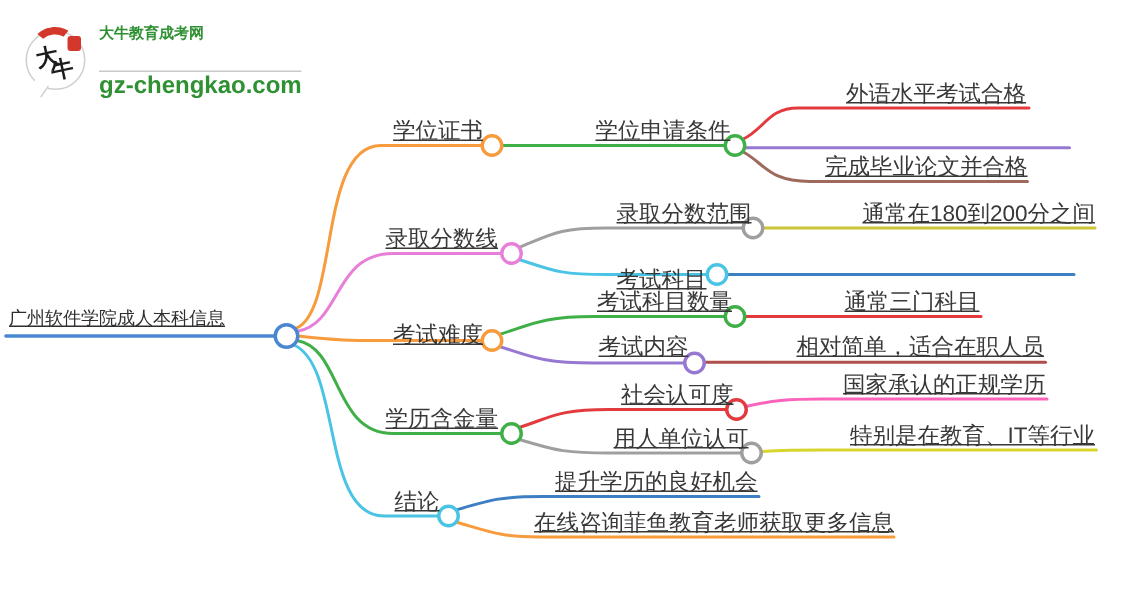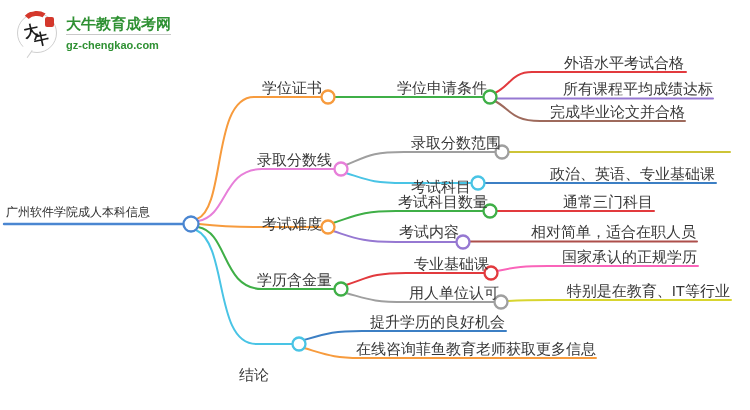--- a/index.html
+++ b/index.html
@@ -5,21 +5,21 @@
   html,body{margin:0;padding:0;}
   body{
     width:750px;height:410px;position:relative;overflow:hidden;
     background:#ffffff;
     font-family:"Liberation Sans","DejaVu Sans",sans-serif;
   }
   .stage{position:absolute;inset:0;width:750px;height:410px;}
   svg.lines{position:absolute;left:0;top:0;}
   .label{
     position:absolute;white-space:nowrap;color:#383838;
-    font-size:15px;line-height:18px;letter-spacing:0;
+    font-size:15px;line-height:18px;letter-spacing:0;text-decoration:underline;
   }
   .label.root{font-size:12px;color:#2e2e2e;}
   
   .logo{position:absolute;left:17px;top:13px;display:flex;align-items:center;gap:9px;}
   .logo-emblem{
     position:relative;width:40px;height:40px;background:#fff;
     border:1.5px solid #cfcfcf;border-radius:50%;box-sizing:border-box;
   }
   .emblem-tail{
     position:absolute;left:3px;bottom:-4px;width:9px;height:9px;background:#fff;
@@ -31,25 +31,25 @@
     transform:rotate(-6deg);box-sizing:border-box;
   }
   .emblem-char{position:absolute;font-weight:bold;color:#1c1c1c;font-size:15px;}
   .emblem-char.c1{left:6px;top:8px;transform:rotate(-12deg);}
   .emblem-char.c2{left:16px;top:16px;transform:rotate(-12deg);}
   .emblem-seal{
     position:absolute;right:2px;top:3px;width:9px;height:10px;
     background:var(--seal_red,#d4382c);border-radius:2px;
   }
   .logo-title{
-    color:var(--logo_green,#2f9133);font-weight:bold;font-size:15px;line-height:19px;
+    color:var(--logo_green,#2f9133);font-weight:bold;font-size:10px;line-height:19px;
   }
   .logo-url{
-    color:var(--logo_green,#2f9133);font-weight:bold;font-size:11px;line-height:16px;
-    border-top:1px solid #c9c9c9;padding-top:2px;margin-top:1px;
+    color:var(--logo_green,#2f9133);font-weight:bold;font-size:16px;line-height:16px;
+    border-top:1px solid #c9c9c9;padding-top:2px;margin-top:15px;
   }
 </style>
 </head>
 <body>
 
 <div class="stage">
 
   <svg class="lines" width="750" height="410" viewBox="0 0 750 410">
     <g fill="none" stroke-width="2" stroke-linecap="round">
 
@@ -99,41 +99,40 @@
       <circle cx="501" cy="302" r="6.5" stroke="#9f9f9f"></circle>
       <circle cx="299" cy="344" r="6.5" stroke="#49c4e5"></circle>
     </g>
   </svg>
 
   <div class="label root" style="left:6px;top:203px;">广州软件学院成人本科信息</div>
 
   <div class="label" style="right:428px;top:79px;">学位证书</div>
   <div class="label" style="right:263px;top:79px;">学位申请条件</div>
   <div class="label" style="right:66px;top:54px;">外语水平考试合格</div>
-  <div class="label" style="right:37px;top:80px;">所有课程平均成绩达标</div>
   <div class="label" style="right:65px;top:103px;">完成毕业论文并合格</div>
 
   <div class="label" style="right:418px;top:151px;">录取分数线</div>
   <div class="label" style="right:249px;top:134px;">录取分数范围</div>
+  <div class="label" style="right:20px;top:134px;">通常在180到200分之间</div>
   <div class="label" style="right:279px;top:178px;">考试科目</div>
-  <div class="label" style="right:35px;top:165px;">政治、英语、专业基础课</div>
 
   <div class="label" style="right:428px;top:215px;">考试难度</div>
   <div class="label" style="right:97px;top:193px;">通常三门科目</div>
   <div class="label" style="right:262px;top:193px;">考试科目数量</div>
   <div class="label" style="right:291px;top:223px;">考试内容</div>
   <div class="label" style="right:54px;top:223px;">相对简单，适合在职人员</div>
 
   <div class="label" style="right:418px;top:271px;">学历含金量</div>
-  <div class="label" style="right:261px;top:255px;">专业基础课</div>
+  <div class="label" style="right:261px;top:255px;">社会认可度</div>
   <div class="label" style="right:53px;top:248px;">国家承认的正规学历</div>
   <div class="label" style="right:251px;top:284px;">用人单位认可</div>
   <div class="label" style="right:20px;top:282px;text-align:center;">特别是在教育、IT等行业</div>
 
-  <div class="label" style="right:481px;top:326px;margin-top:40px;">结论</div>
+  <div class="label" style="right:457px;top:326px;">结论</div>
   <div class="label" style="right:245px;top:313px;">提升学历的良好机会</div>
   <div class="label" style="right:154px;top:340px;text-align:right;">在线咨询菲鱼教育老师获取更多信息</div>
 
   <div class="logo">
     <div class="logo-emblem">
       <div class="emblem-tail"></div>
       <div class="emblem-arc"></div>
       <span class="emblem-char c1">大</span>
       <span class="emblem-char c2">牛</span>
       <div class="emblem-seal"></div>

